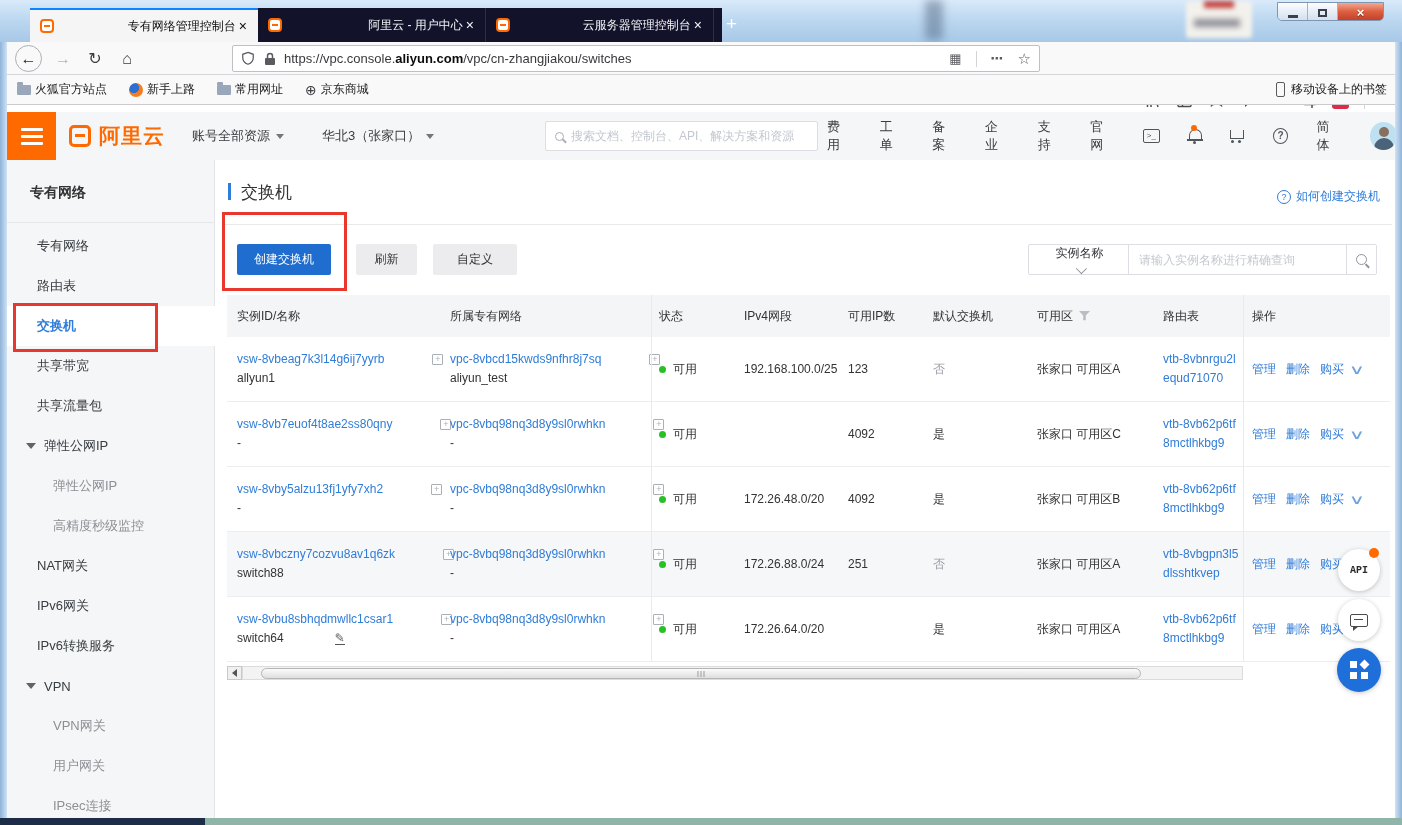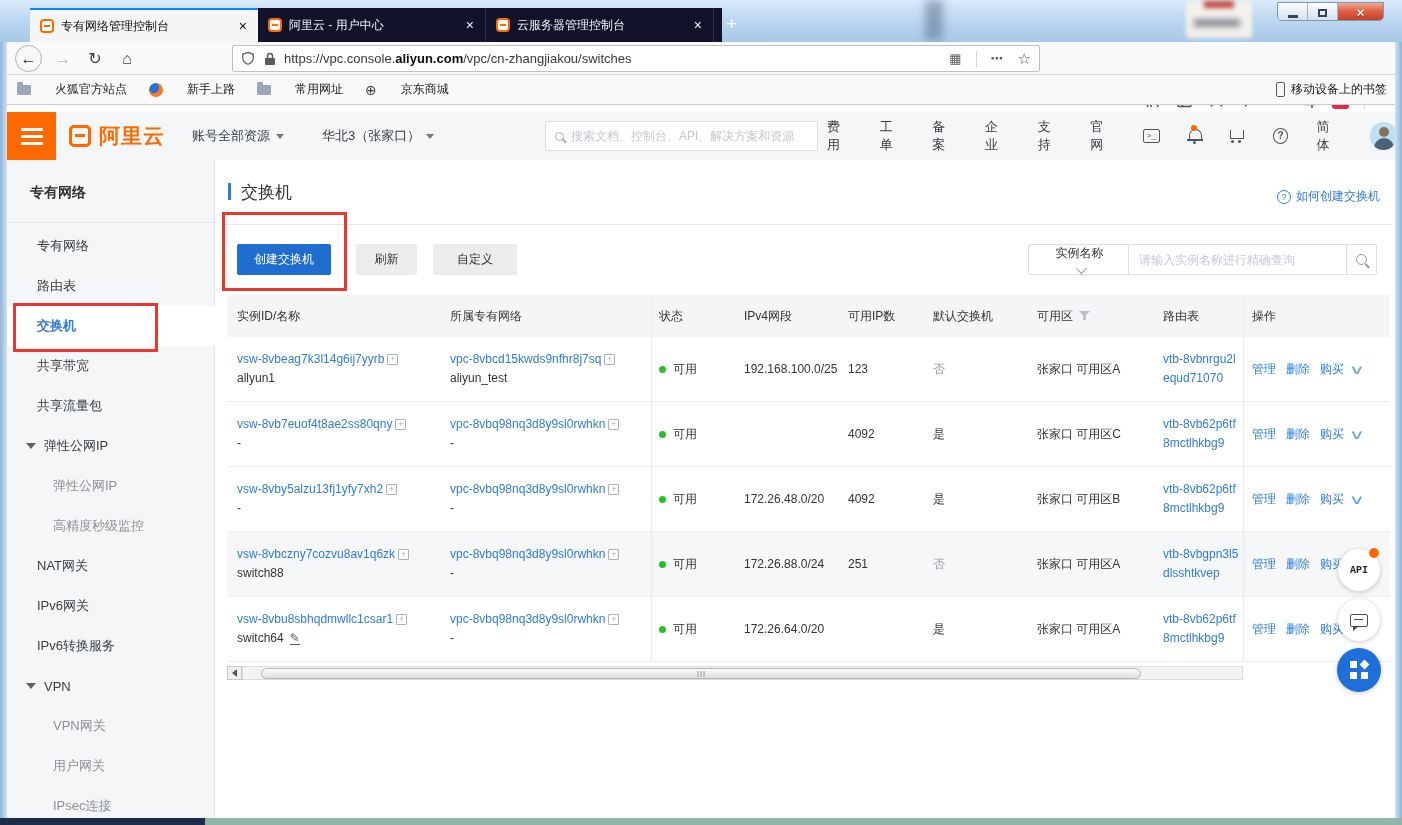--- a/index.html
+++ b/index.html
@@ -16,41 +16,41 @@
   .blur-frag2 .ln  { position:absolute; left:8px; top:18px; width:46px; height:8px; background:#8f8f98; filter:blur(2px); }
   .win-controls { left:1277px; top:2px; height:19px; display:flex; border-radius:0 0 5px 5px; overflow:hidden; border:1px solid #7d96b2; }
   .win-btn { width:30px; height:19px; background:linear-gradient(180deg,#fdfdfe,#e7eef7 45%,#cfdded); display:flex; align-items:center; justify-content:center; border-right:1px solid #9fb4cb; }
   .win-btn.close { width:45px; background:linear-gradient(180deg,#f3a893,#dd5f41 45%,#bd3a22); border-right:none; color:#fff; font-size:13px; font-weight:bold; text-shadow:0 1px 1px rgba(0,0,0,.4); }
   .min-glyph { width:10px; height:3px; background:#37414d; margin-top:8px; }
   .max-glyph { width:9px; height:8px; border:2px solid #37414d; }
 
   .tabstrip { left:30px; top:8px; width:692px; height:34px; background:#12122b; display:flex; }
   .tab { width:228px; height:34px; display:flex; align-items:center; padding:0 8px 0 10px; color:#f5f5f7; font-size:12px; position:relative; border-right:1px solid #2e2e49; }
   .tab.active { background:#f5f5f6; color:#0c0c0d; border-top:2px solid #0a84ff; border-right:none; }
-  .tab .t-title { flex:1; white-space:nowrap; overflow:hidden; margin-left:7px; }
+  .tab .t-title { flex:1; white-space:nowrap; overflow:hidden; margin-left:7px;text-align:right; }
   .tab .t-close { font-size:14px; padding:0 3px; color:inherit; }
   .fav { width:14px; height:14px; border:2px solid #ff6a00; border-radius:4px; position:relative; flex:none; background:#fff; }
   .fav::after { content:""; position:absolute; left:2px; top:4px; width:6px; height:2px; background:#ff6a00; }
   .newtab { left:726px; top:14px; color:#fff; font-size:19px; line-height:19px; font-weight:300; }
 
   .navbar { left:7px; top:42px; width:1390px; height:33px; background:#f9f9fa; border-bottom:1px solid #d7d7db; }
   .nav-ico { position:absolute; top:0; height:33px; display:flex; align-items:center; justify-content:center; color:#3b3b40; font-size:16px; }
   .backcirc { left:8px; top:3px; width:27px; height:27px; border:1px solid #aeaeb3; border-radius:50%; display:flex; align-items:center; justify-content:center; color:#2b2b2e; font-size:16px; background:#f9f9fa; }
   .urlbar { left:225px; top:3px; width:808px; height:27px; background:#fff; border:1px solid #bfbfc4; border-radius:2px; display:flex; align-items:center; padding:0 8px; }
   .url-text { font-size:13px; color:#39393d; margin-left:8px; flex:1; white-space:nowrap; overflow:hidden; }
   .url-text b { color:#0c0c0d; }
   .url-right { display:flex; align-items:center; gap:14px; color:#5a5a5f; font-size:13px; }
   .vsep { width:1px; height:16px; background:#d4d4d8; }
   .toolbar-right { left:1125px; top:42px; width:270px; height:33px; display:flex; align-items:center; gap:15px; justify-content:flex-end; padding-right:12px; }
   .ext-red { width:17px; height:17px; background:#e02a49; border-radius:3px; position:relative; }
   .ext-red::after { content:""; position:absolute; left:3px; top:3px; width:11px; height:10px; background:#fff; clip-path:polygon(50% 0,100% 100%,0 100%); }
   .burger { font-size:17px; color:#3b3b40; }
 
   .bookmarksbar { left:7px; top:75px; width:1390px; height:30px; background:#f9f9fa; border-bottom:1px solid #cccccf; display:flex; align-items:center; padding:0 10px; gap:22px; font-size:12px; color:#20201f; }
-  .bm { display:flex; align-items:center; gap:24px; }
+  .bm { display:flex; align-items:center; gap:4px; }
   .folder-ico { width:14px; height:10px; background:#9aa7bb; border-radius:1px; position:relative; }
   .folder-ico::before { content:""; position:absolute; top:-3px; left:0; width:6px; height:3px; background:#9aa7bb; border-radius:1px 1px 0 0; }
   .ff-ico { width:14px; height:14px; border-radius:50%; background:radial-gradient(circle at 35% 35%, #2a6fd1 38%, #f57c1f 42%); }
   .globe-ico { font-size:14px; color:#3b3b40; line-height:14px; }
   .bm-right { margin-left:auto; display:flex; align-items:center; gap:6px; }
   .phone-ico { width:9px; height:15px; border:1.5px solid #5a5a5f; border-radius:2px; }
 
   
   .con-header { left:7px; top:112px; width:1390px; height:48px; background:#f5f6f7; }
   .ham-block { left:0; top:0; width:49px; height:48px; background:#ff6a00; display:flex; flex-direction:column; justify-content:center; align-items:center; gap:4px; }
@@ -120,21 +120,21 @@
   .tbl { left:227px; top:295px; width:1163px; }
   .thead { position:relative; height:42px; background:#f4f5f7; font-size:12px; color:#333; }
   .cell { position:absolute; top:0; height:100%; display:flex; align-items:center; font-size:12px; color:#333; }
   .c1{left:10px;width:205px} .c2{left:223px;width:200px} .c3{left:432px;width:80px}
   .c4{left:517px;width:99px} .c5{left:621px;width:76px} .c6{left:706px;width:95px}
   .c7{left:810px;width:120px} .c8{left:936px;width:79px; overflow:hidden} .c9{left:1025px;width:133px}
   .trow { position:relative; height:65px; border-bottom:1px solid #ebedef; background:#fff; }
   .trow.highlight { background:#f6f7f9; }
   .two-line { display:flex; flex-direction:column; justify-content:center; line-height:19px; width:100%; }
   .lnk { color:#2f7cd9; text-decoration:none; cursor:pointer; white-space:nowrap; }
-  .idline { display:flex; align-items:center; white-space:nowrap; }
+  .idline { display:flex; align-items:center; white-space:nowrap;gap:45px; }
   .copy-ico { display:inline-block; width:11px; height:11px; border:1px solid #aab0b6; border-radius:1px; color:#aab0b6; font-size:9px; line-height:9px; text-align:center; margin-left:3px; flex:none; background:#fff; }
   .edit-ico { font-size:12px; color:#555; margin-left:6px; border-bottom:1.5px solid #555; line-height:11px; cursor:pointer; }
   .dot { width:7px; height:7px; border-radius:50%; background:#27c127; margin-right:7px; flex:none; }
   .cidr { word-break:break-all; line-height:17px; }
   .muted { color:#9a9ea5; }
   .vline { position:absolute; top:0; width:1px; background:#e8eaec; z-index:2; }
   .acts { display:flex; align-items:center; gap:10px; white-space:nowrap; }
   .chev { color:#6ea2dd; font-size:13px; transform:scaleX(1.7); display:inline-block; margin-left:-2px; }
   .funnel { display:inline-block; width:11px; height:10px; background:#b9bec4; clip-path:polygon(0 0,100% 0,62% 45%,62% 92%,38% 92%,38% 45%); margin-left:6px; }
 

